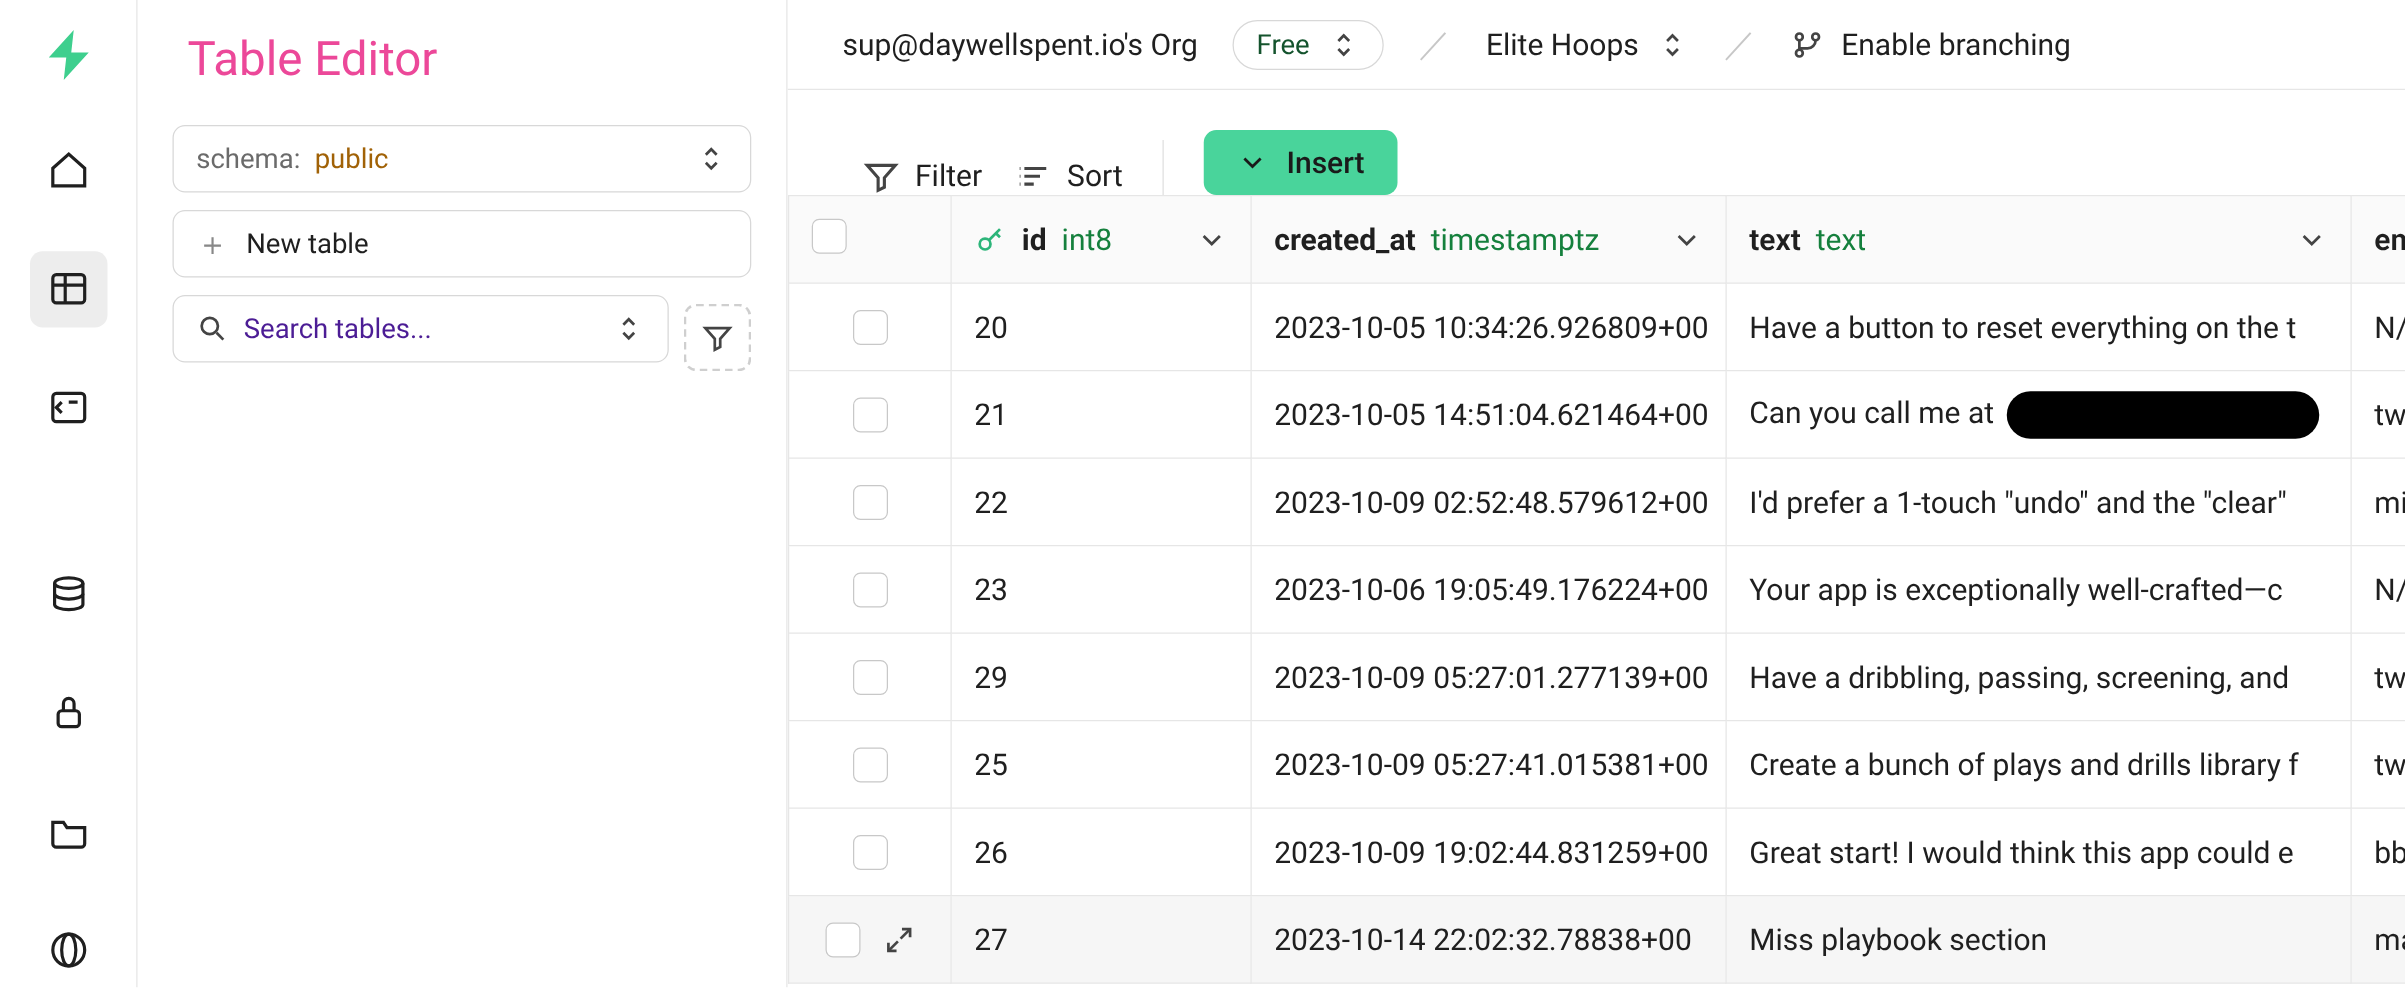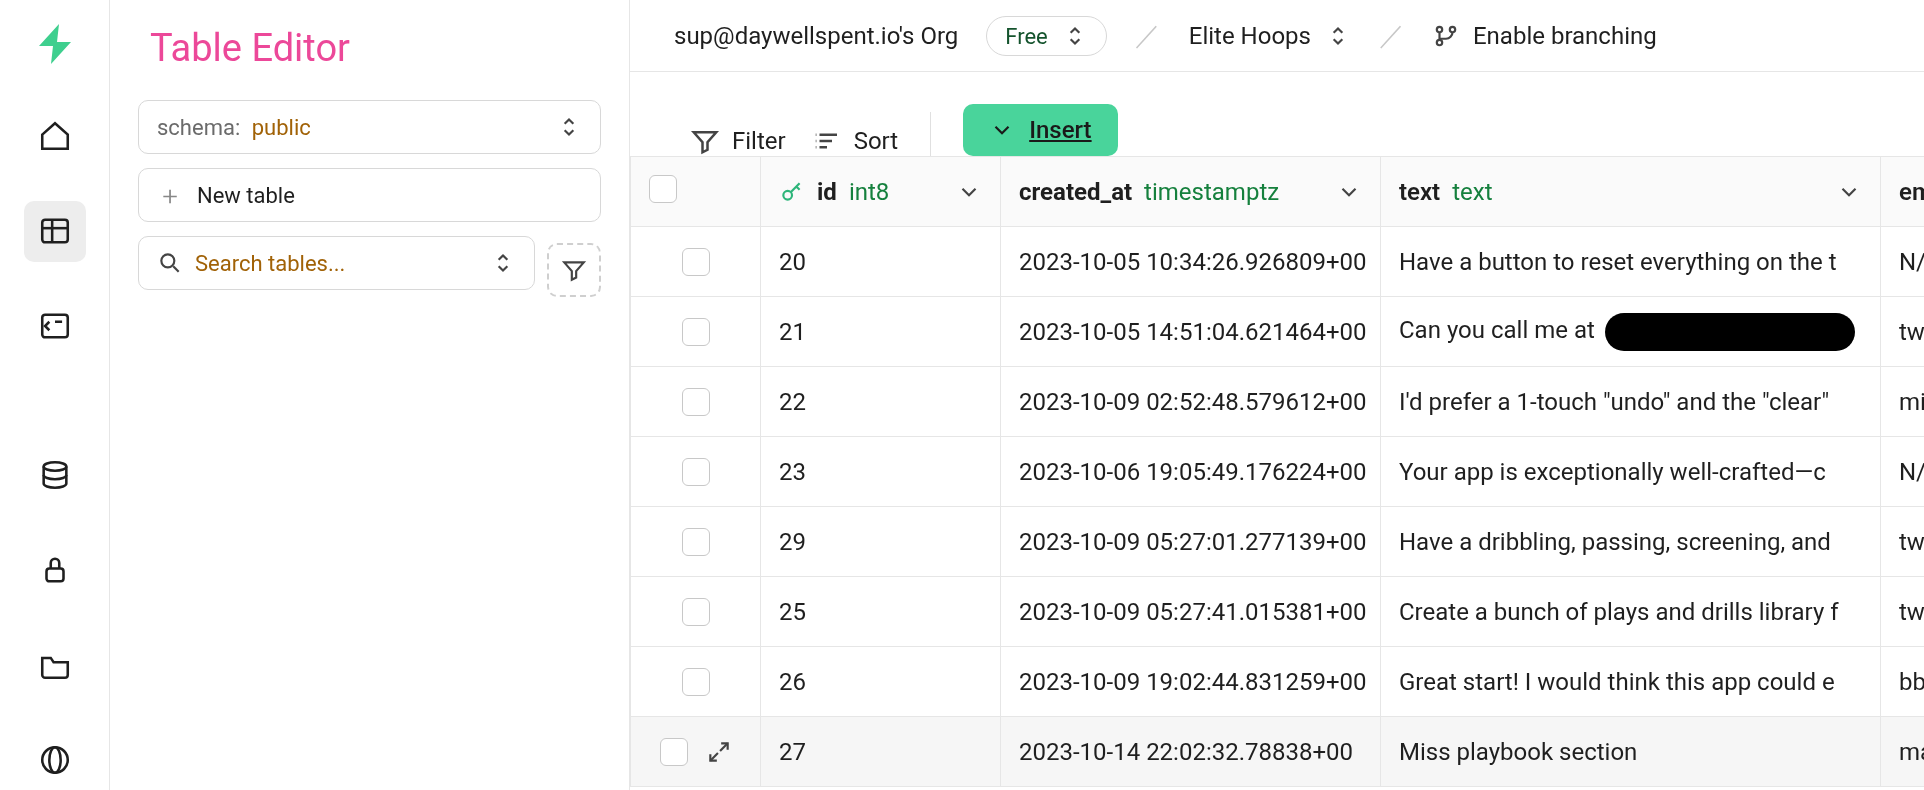--- a/index.html
+++ b/index.html
@@ -103,21 +103,21 @@
     height:84px; display:flex; align-items:flex-end; gap:26px;
     padding:0 60px;
   }
   .tool-btn{ display:flex;align-items:center;gap:12px; font-size:24px; cursor:pointer;}
   .divider{width:1px;height:44px;background:#e0e0e0;margin:0 6px;}
   .insert-btn{
     background:#49d49b;
     border-radius:10px;
     padding:12px 26px;
     display:flex;align-items:center;gap:14px;
-    font-size:24px;font-weight:500;color:#1a1a1a;cursor:pointer;text-decoration:underline;
+    font-size:24px;font-weight:500;color:#1a1a1a;cursor:pointer;
   }
 
   
   .data-table{flex:1; overflow:auto;}
   table{border-collapse:collapse; width:100%; table-layout:fixed;}
   th,td{
     border:1px solid #e6e6e6;
     text-align:left;
     font-size:24px;
     padding:0 18px;
@@ -225,21 +225,21 @@
         <span class="plus">＋</span>
         <span>New table</span>
       </div>
       <div class="search-row">
         <div class="search-tables">
           <span class="left">
             <svg class="ic" viewBox="0 0 24 24">
                 <circle cx="10" cy="10" r="6"></circle>
                 <line x1="15" y1="15" x2="20" y2="20"></line>
               </svg>
-            <span style="color:#a16207;">Search tables...</span>
+            <span style="color:#4c1d95;">Search tables...</span>
           </span>
           <svg class="ic" viewBox="0 0 24 24">
               <polyline points="8 9 12 5 16 9"></polyline>
               <polyline points="8 15 12 19 16 15"></polyline>
             </svg>
         </div>
         <div class="filter-box">
           <svg class="ic" viewBox="0 0 24 24">
               <polygon points="3 5 21 5 14 13 14 19 10 21 10 13 3 5"></polygon>
             </svg>

